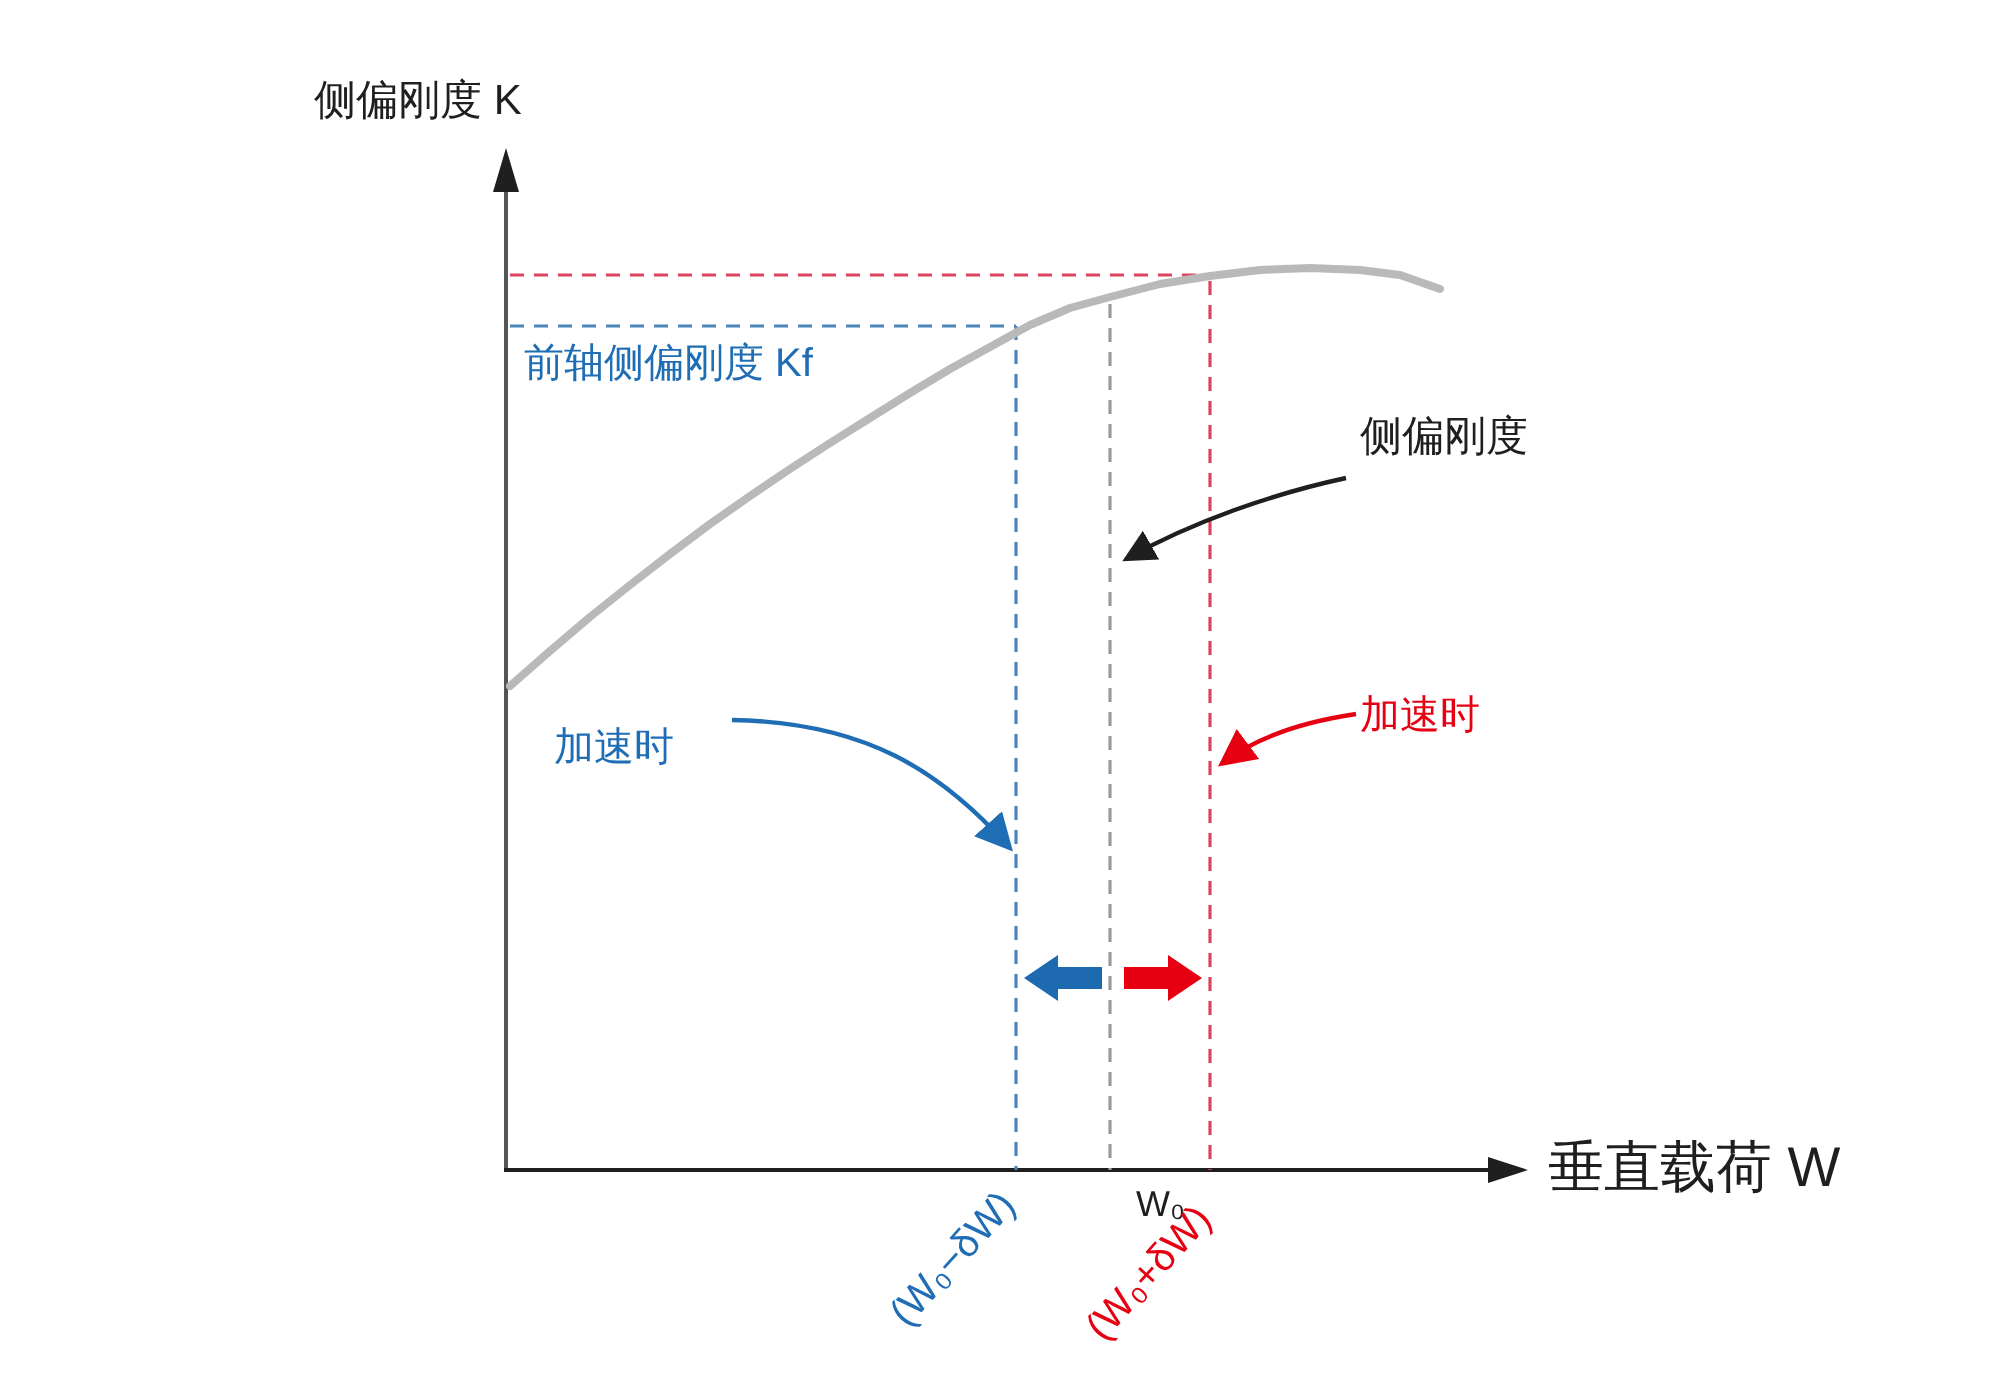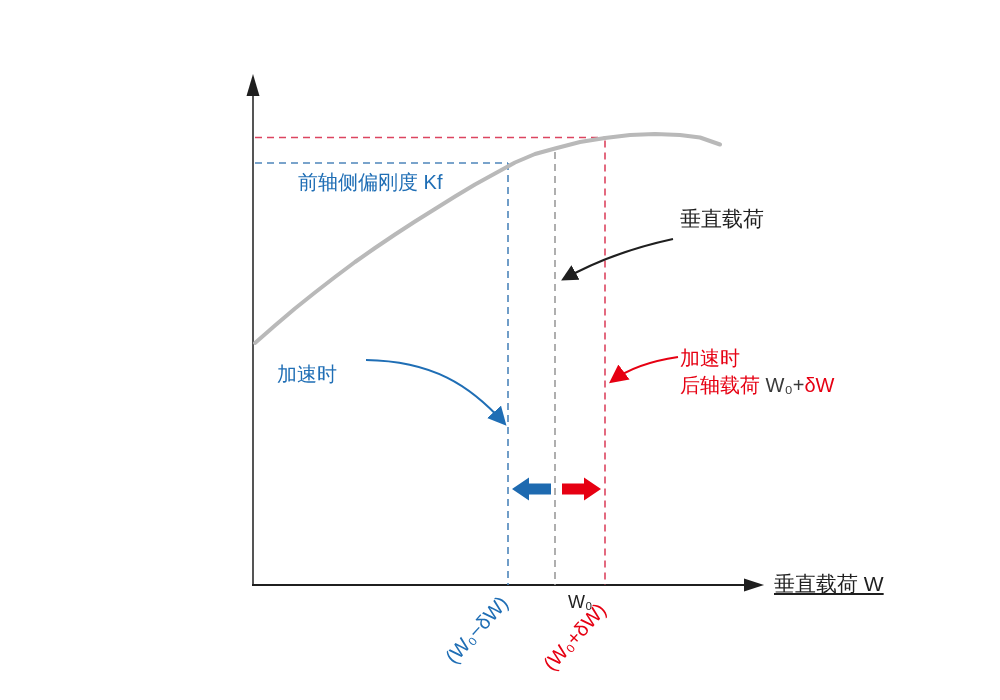--- a/index.html
+++ b/index.html
@@ -50,40 +50,38 @@
     <path class="curve" d="M255,343 L275,325.5 L295,308.5 L315,292.5 L335,277 L355,262 L375,248 L395,234.5 L415,221.5 L435,209 L455,196.5 L475,184.5 L495,173.5 L515,162.5 L535,154 L555,148.5 L580,142 L605,138 L630,135 L655,134 L680,135 L700,137.5 L720,144.5"></path>
 
     <path class="ann" stroke="#1f1f1f" marker-end="url(#mblack)" d="M673,239 C636,247 596,261 564,279"></path>
     <path class="ann" stroke="#1f6eb5" marker-end="url(#mblue)" d="M366,360 C432,361 470,385 504,423"></path>
     <path class="ann" stroke="#e60012" marker-end="url(#mred)" d="M678,357 C651,361 628,369 612,381"></path>
 
     <polygon fill="#1e6ab0" points="512,489 529,477.5 529,483.5 551,483.5 551,494.5 529,494.5 529,500.5"></polygon>
     <polygon fill="#e60012" points="601,489 584,477.5 584,483.5 562,483.5 562,494.5 584,494.5 584,500.5"></polygon>
   </svg>
 
+  <div class="lbl" style="left:157px;top:37px;font-size:21px;">侧偏刚度 K</div>
 
 
-  <div class="lbl blue" style="left:262px;top:169px;margin-left:36px;">前轴侧偏刚度 Kf</div>
+  <div class="lbl blue" style="left:262px;top:169px;">前轴侧偏刚度 Kf</div>
 
   <div class="lbl" style="left:680px;top:204px;line-height:30px;font-size:21px;">
-    <div>垂直载荷</div>
+    <div>侧偏刚度</div>
   </div>
 
   <div class="lbl" style="left:277px;top:360px;line-height:28px;">
     <div class="blue">加速时</div>
   </div>
 
   <div class="lbl" style="left:680px;top:345px;line-height:27px;">
     <div class="red">加速时</div>
-    <div>
-      <span class="red">后轴载荷 </span><span class="dark">W₀+</span><span class="red">δW</span>
-    </div>
   </div>
 
-  <div class="lbl" style="left:774px;top:570px;font-size:21px;text-decoration:underline;">垂直载荷 W</div>
+  <div class="lbl" style="left:774px;top:570px;font-size:28px;">垂直载荷 W</div>
 
   <div class="lbl" style="left:568px;top:589px;font-size:18px;">W₀</div>
 
   <div class="lbl blue rot" style="left:477px;top:630px;">(W₀−δW)</div>
 
   <div class="lbl red rot" style="left:575px;top:637px;">(W₀+δW)</div>
 
 </div>
 
 </body></html>

